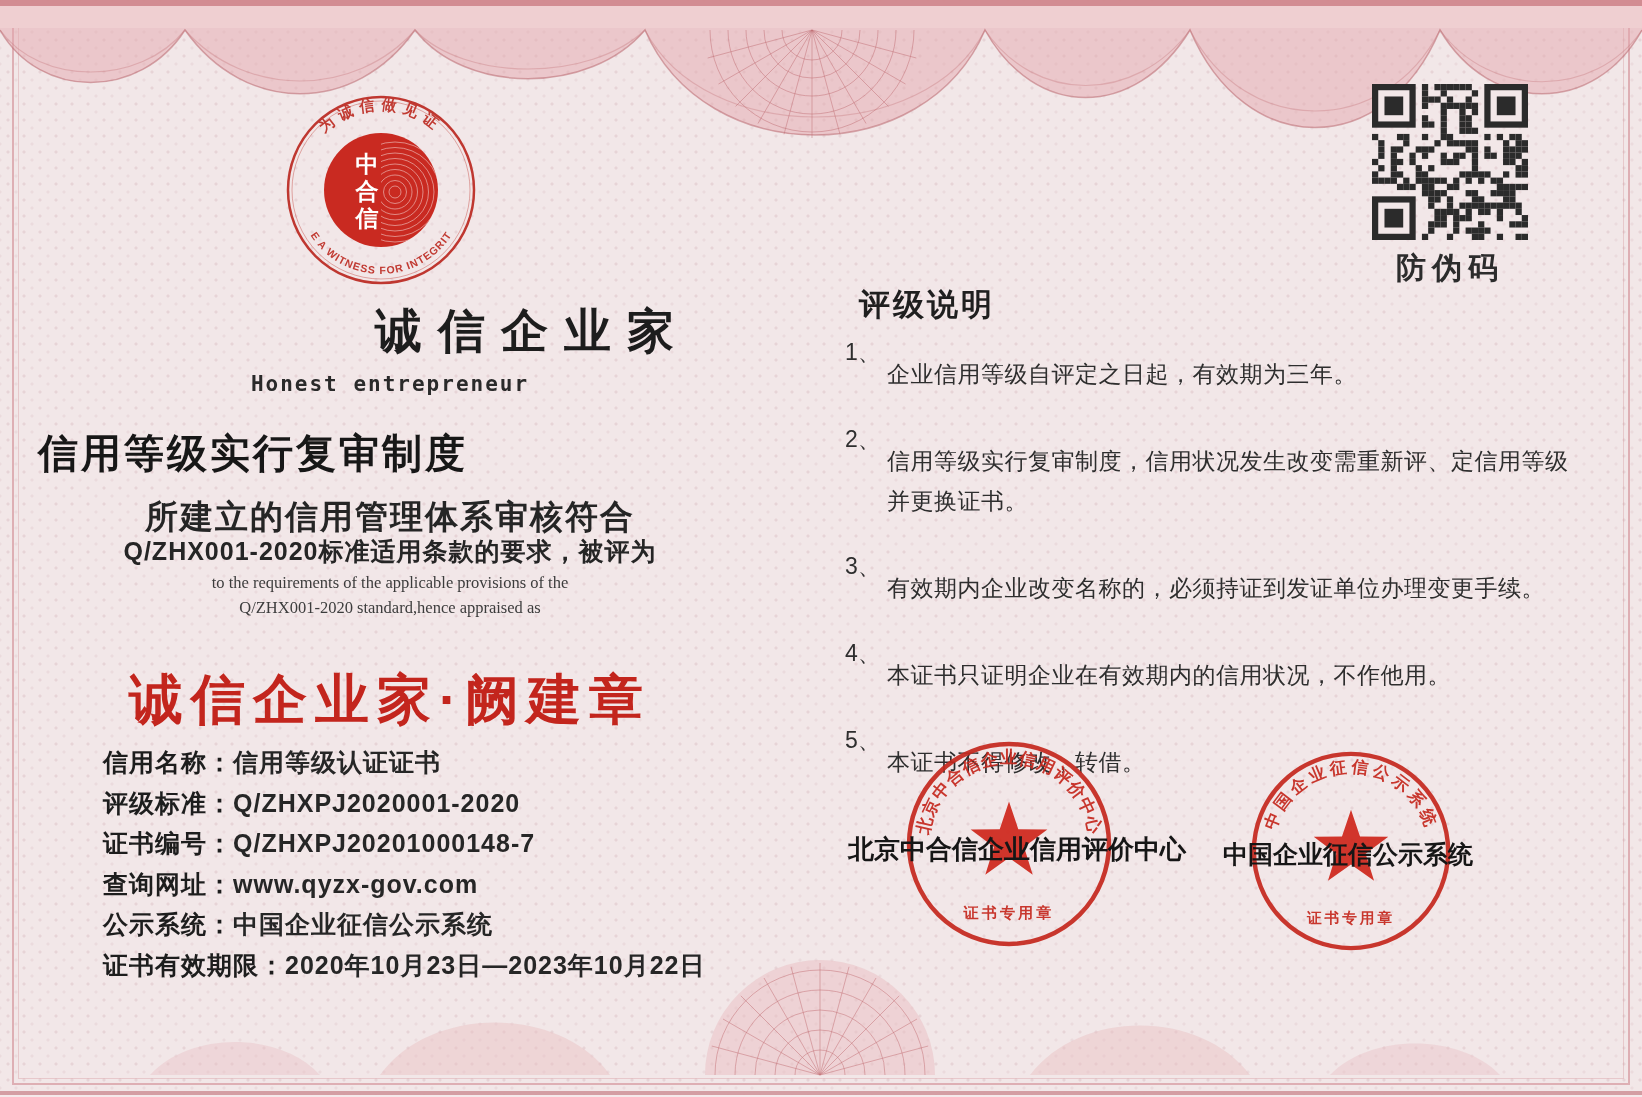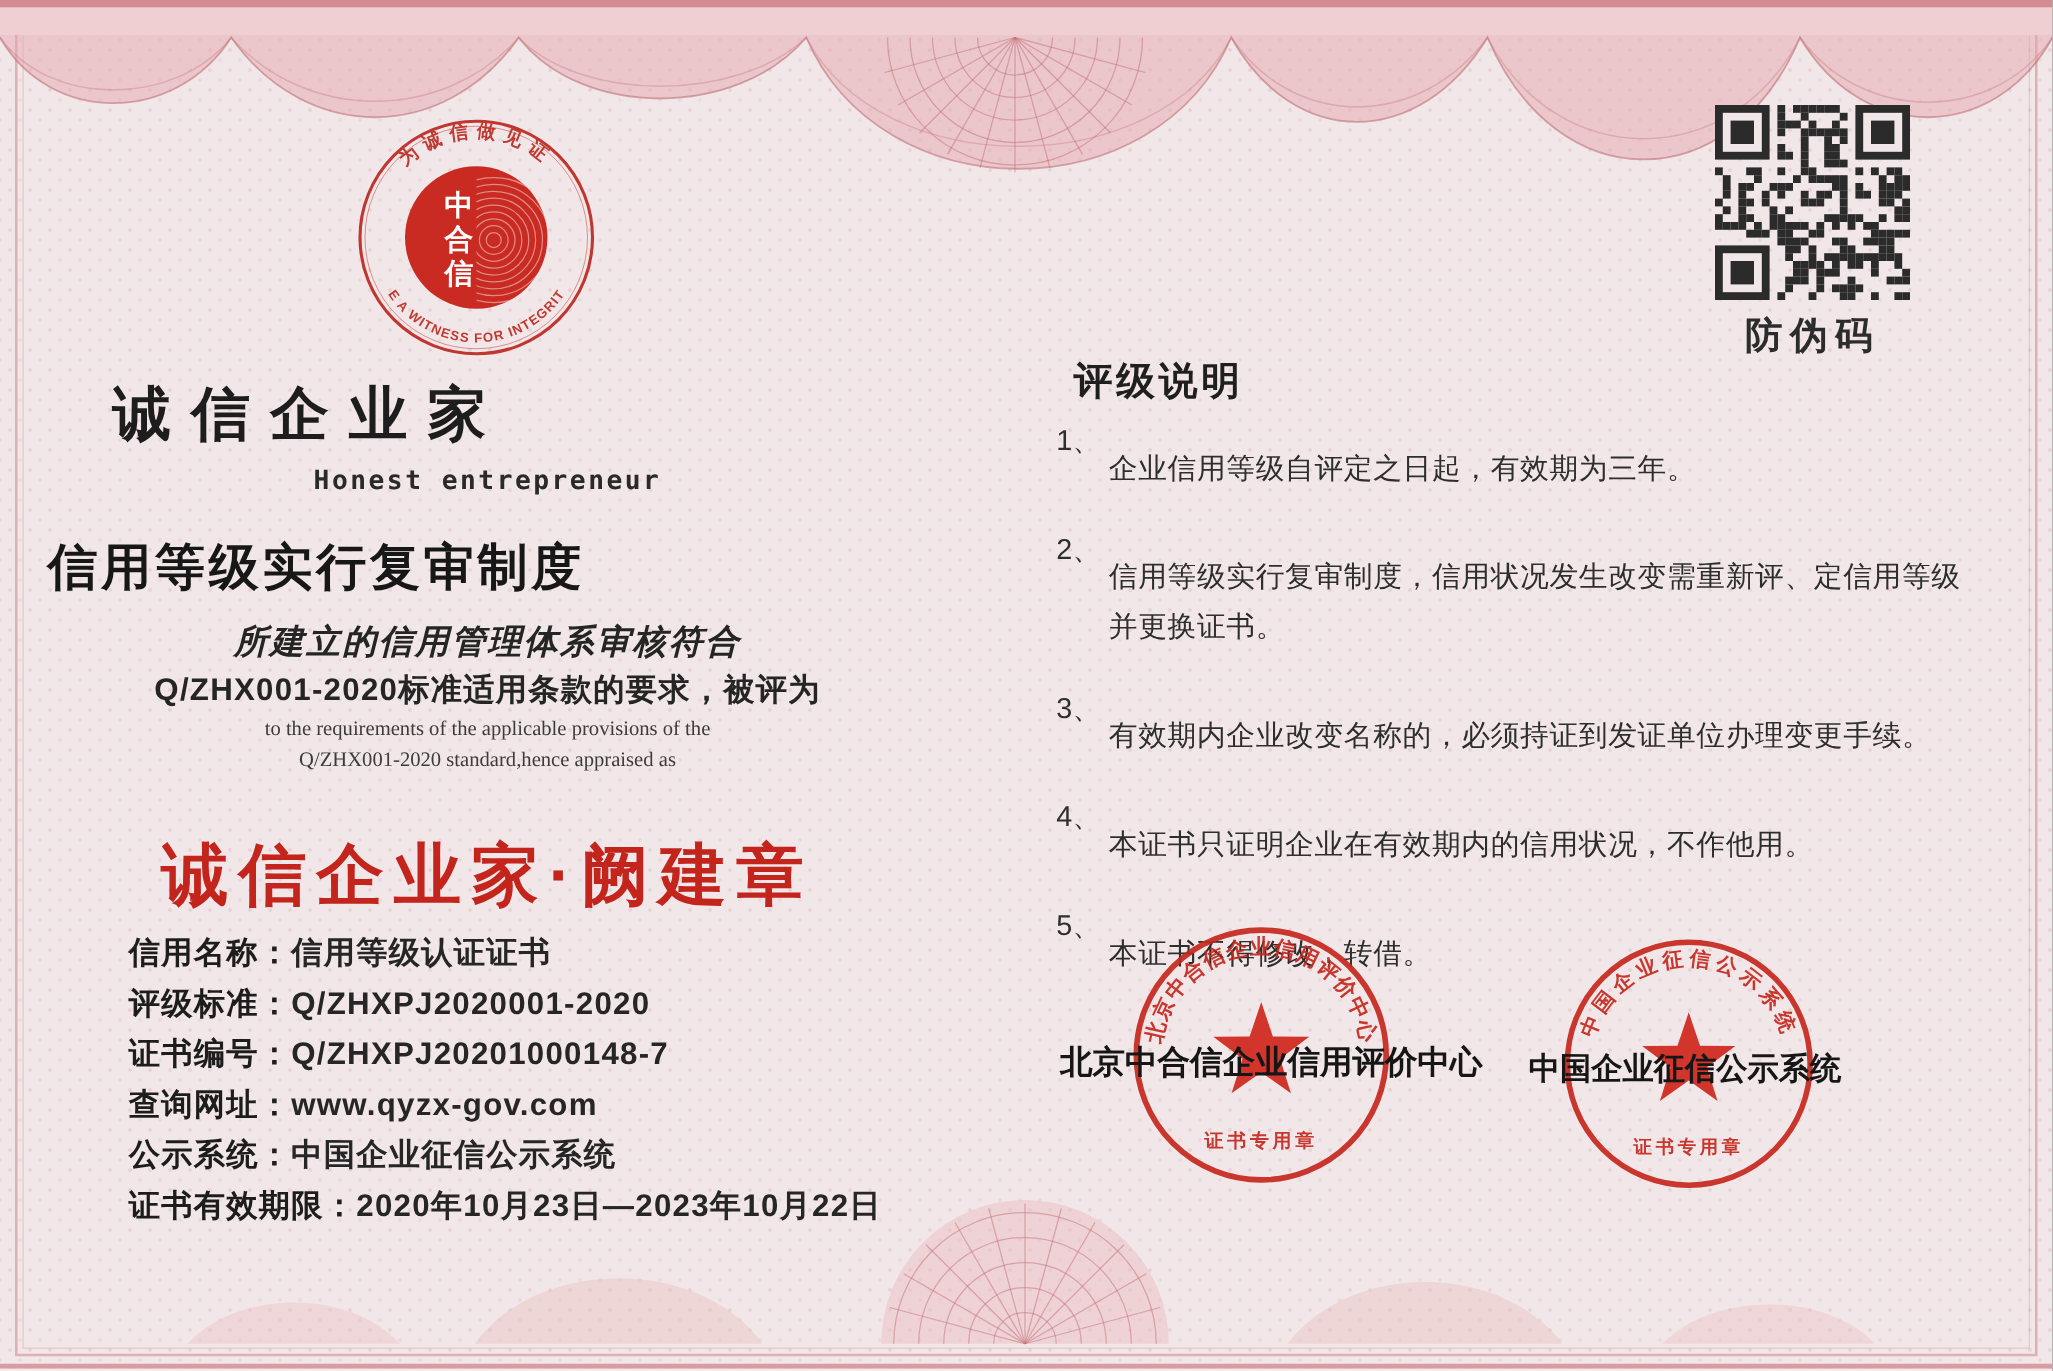--- a/index.html
+++ b/index.html
@@ -19,34 +19,34 @@
     outline:1px solid rgba(206,130,137,.30);outline-offset:-7px;
     pointer-events:none;
   }
   .ornament{position:absolute;left:0;pointer-events:none;}
   .ornament.top{top:0;}
   .ornament.bottom{bottom:0;}
 
   
   .seal{position:absolute;left:283px;top:92px;width:196px;height:196px;}
   .title-cn{
-    position:absolute;left:90px;top:300px;width:600px;text-align:left;
+    position:absolute;left:90px;top:300px;width:600px;text-align:right;
     font-size:47px;font-weight:bold;letter-spacing:16px;color:#1d1d1d;
   }
   .title-en{
     position:absolute;left:90px;top:372px;width:600px;text-align:center;
     font-family:"DejaVu Sans Mono", monospace;font-weight:bold;
     font-size:21px;letter-spacing:2px;color:#2a2a2a;
   }
   .company{
     position:absolute;left:38px;top:426px;
     font-size:40px;font-weight:bold;letter-spacing:3px;color:#171717;
   }
   .stmt1{position:absolute;left:60px;top:495px;width:660px;text-align:center;
-    font-size:27px;font-weight:bold;letter-spacing:2px;color:#252525;font-style:italic;}
+    font-size:33px;font-weight:bold;letter-spacing:2px;color:#252525;}
   .stmt2{position:absolute;left:20px;top:535px;width:740px;text-align:center;
     font-size:25px;font-weight:bold;letter-spacing:1px;color:#252525;}
   .stmt-en{position:absolute;left:60px;top:570px;width:660px;text-align:center;
     font-family:"Liberation Serif", serif;font-size:16.5px;line-height:25px;color:#3c3c3c;}
   .appraisal{
     position:absolute;left:30px;top:648px;width:720px;text-align:center;
     font-size:54px;font-weight:bold;letter-spacing:8px;color:#c3251d;margin-top:16px;
   }
   .details{position:absolute;left:103px;top:742px;font-size:25px;line-height:40.5px;}
   .details .row{white-space:nowrap;}

